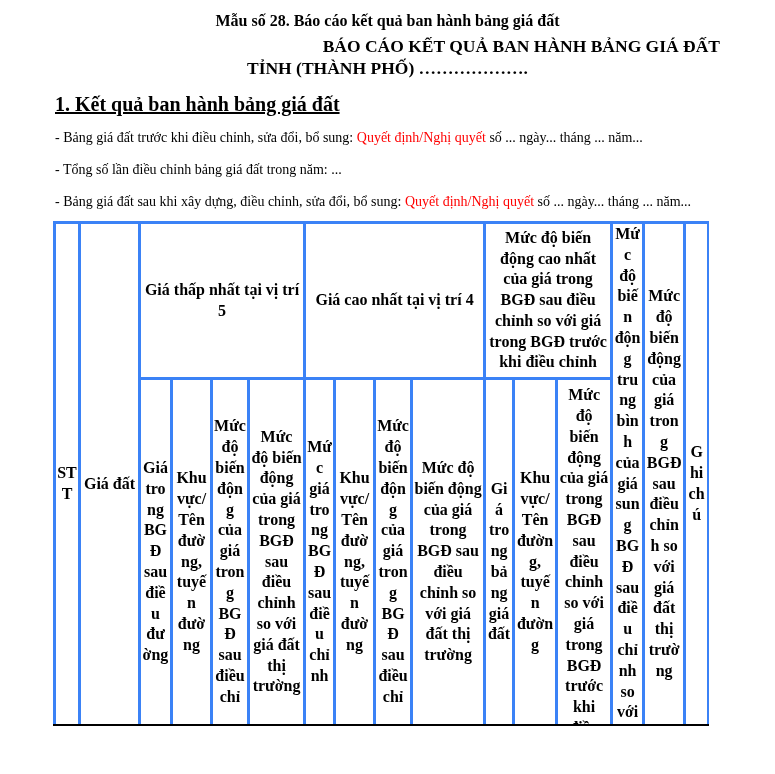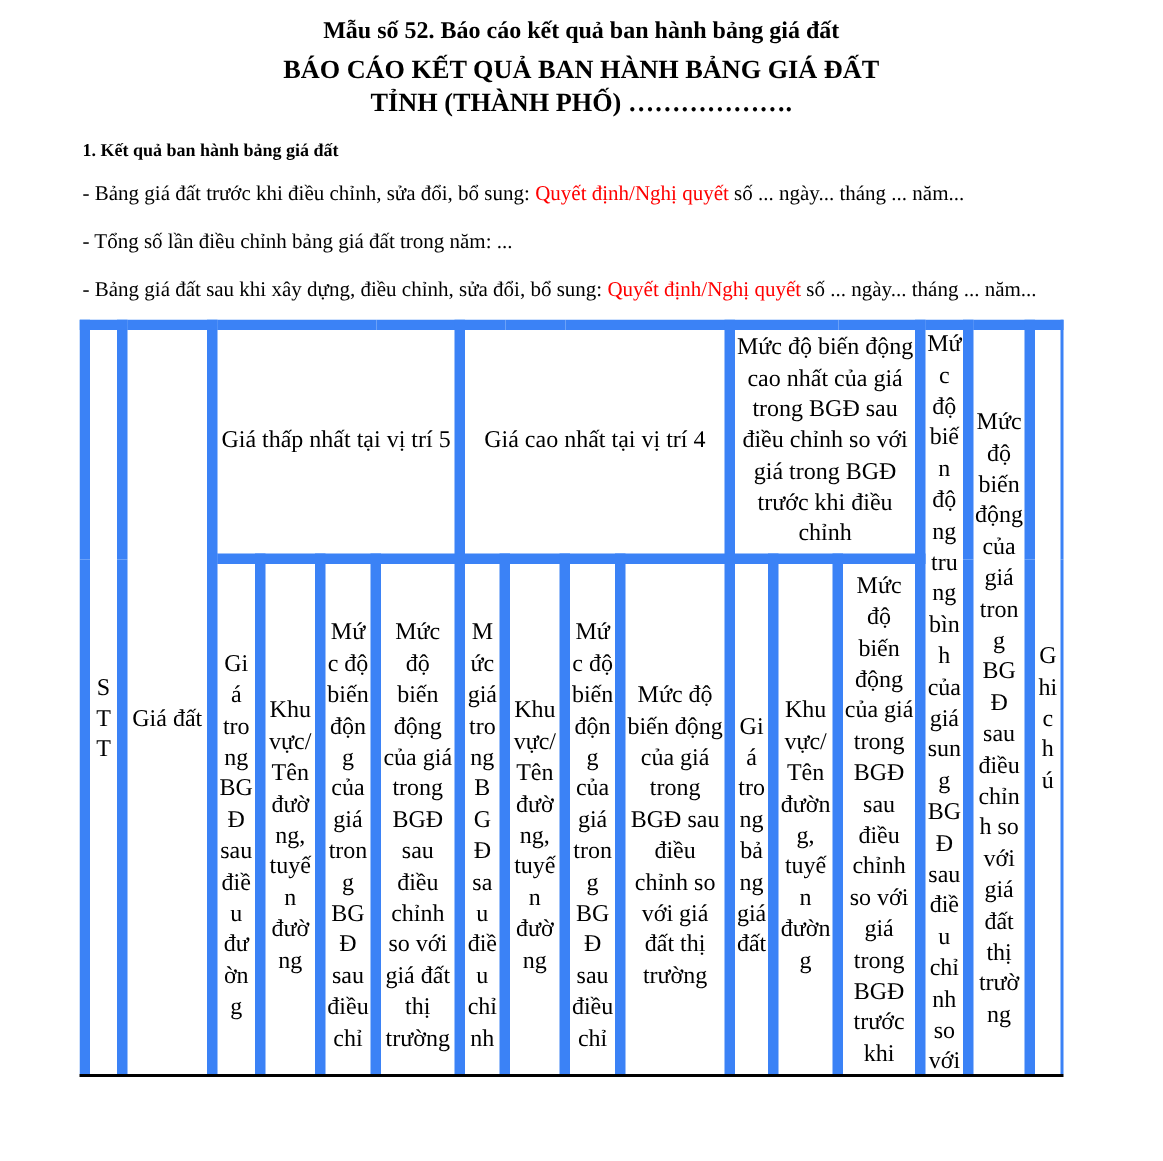--- a/index.html
+++ b/index.html
@@ -4,54 +4,54 @@
 <style>
   html, body { margin: 0; padding: 0; background: #ffffff; }
   body {
     width: 775px; height: 774px;
     font-family: "Liberation Serif", "DejaVu Serif", serif;
     color: #000; overflow: hidden;
   }
   .page { box-sizing: border-box; width: 775px; padding: 10px 55px 0 55px; }
 
   .form-label   { text-align: center; font-weight: bold; font-size: 16px; margin: 2px 0 6px 0; }
-  .doc-title    { text-align: center; font-weight: bold; font-size: 17.5px; margin: 4px 0 0 0; }
+  .doc-title    { text-align: right; font-weight: bold; font-size: 17.5px; margin: 4px 0 0 0; }
   .doc-subtitle { text-align: center; font-weight: bold; font-size: 17.5px; margin: 1px 0 12px 0; }
-  .section-heading { font-weight: bold; font-size: 12px; margin: 14px 0 0 0; }
+  .section-heading { font-weight: bold; font-size: 20px; margin: 14px 0 0 0; text-decoration: underline; }
 
   p.para { font-size: 14px; line-height: 1.5; margin: 11px 0 0 0; }
   .hl {  }
 
   .table-clip {
     margin: 9px 0 0 -2px;
     width: 656px; height: 505px;
     overflow: hidden;
     border-bottom: 2px solid #000;
     box-sizing: border-box;
   }
   table.grid {
     border-collapse: collapse; table-layout: fixed;
     width: 654px; font-size: 16px;
   }
   table.grid td {
-    border: 7px solid #3b82f6;
+    border: 3px solid #3b82f6;
     text-align: center; vertical-align: middle;
     padding: 0 1px; line-height: 1.3;
     overflow-wrap: anywhere; word-break: break-word;
-    font-weight: normal;
+    font-weight: bold;
   }
   tr.row-group { height: 156px; }
   td.v-top { vertical-align: top; padding-top: 2px; }
 </style>
 </head>
 <body>
 
 <div class="page">
 
-  <div class="form-label">Mẫu số 52. Báo cáo kết quả ban hành bảng giá đất</div>
+  <div class="form-label">Mẫu số 28. Báo cáo kết quả ban hành bảng giá đất</div>
   <div class="doc-title">BÁO CÁO KẾT QUẢ BAN HÀNH BẢNG GIÁ ĐẤT</div>
   <div class="doc-subtitle">TỈNH (THÀNH PHỐ) ……………….</div>
   <div class="section-heading">1. Kết quả ban hành bảng giá đất</div>
 
   <p class="para"><span>- Bảng giá đất trước khi điều chỉnh, sửa đổi, bổ sung: </span><span class="hl" style="color: rgb(255, 0, 0);">Quyết định/Nghị quyết</span><span> số ... ngày... tháng ... năm...</span></p>
 
   <p class="para"><span>- Tổng số lần điều chỉnh bảng giá đất trong năm: ...</span></p>
 
   <p class="para"><span>- Bảng giá đất sau khi xây dựng, điều chỉnh, sửa đổi, bổ sung: </span><span class="hl" style="color: rgb(255, 0, 0);">Quyết định/Nghị quyết</span><span> số ... ngày... tháng ... năm...</span></p>
 

